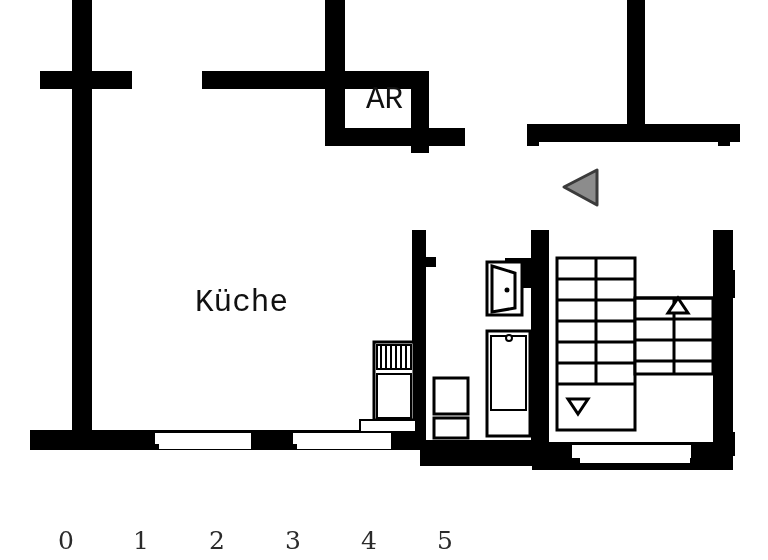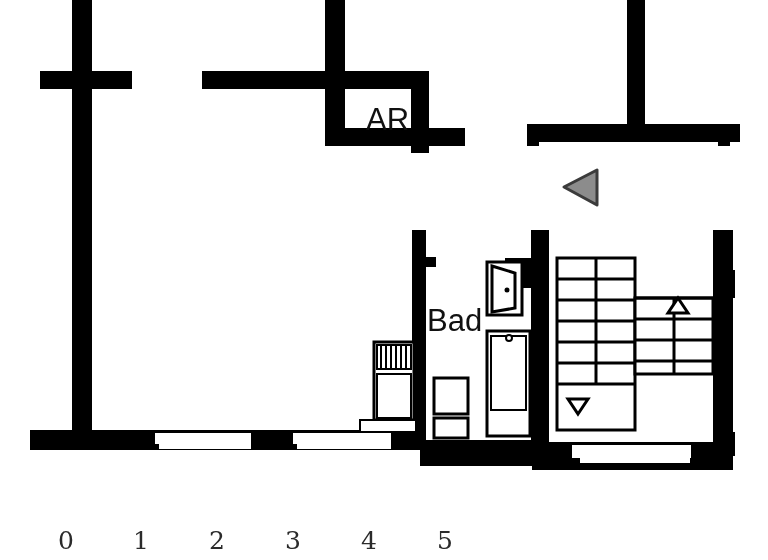--- a/index.html
+++ b/index.html
@@ -24,23 +24,22 @@
     width: 768px;
     height: 560px;
     display: block;
   }
   .room-label {
     position: absolute;
     color: #111111;
     font-size: 31px;
     line-height: 1;
     white-space: nowrap;
-    font-family: Liberation Sans, sans-serif;
+    font-family: Liberation Mono, monospace;
     font-weight: 400;
-    margin-top: 20px;
   }
   .scale-num {
     position: absolute;
     color: #2b2b2b;
     font-size: 25px;
     line-height: 1;
     font-family: "DejaVu Serif", "Liberation Serif", serif;
     white-space: nowrap;
   }
 </style>
@@ -168,22 +167,22 @@
 
       <polygon points="678,298 688,313 668,313" fill="#ffffff" stroke="#000000" stroke-width="3"></polygon>
 
       <polygon points="578,414 588,399 568,399" fill="#ffffff" stroke="#000000" stroke-width="3"></polygon>
     </g>
 
     <polygon points="564,187 597,170 597,205" fill="#8c8c8c" stroke="#3b3b3b" stroke-width="3" stroke-linejoin="round"></polygon>
 
   </svg>
 
+  <div class="room-label" style="left:195px; top:287px;">Küche</div>
 
-  <div class="room-label" style="left:427px; top:285px;">Bad</div>
 
   <div class="room-label" style="left:366px; top:84px;">AR</div>
 
 
   <div>
     <div class="scale-num" style="left:58px; top:528px;">0</div>
     <div class="scale-num" style="left:133px; top:528px;">1</div>
     <div class="scale-num" style="left:209px; top:528px;">2</div>
     <div class="scale-num" style="left:285px; top:528px;">3</div>
     <div class="scale-num" style="left:361px; top:528px;">4</div>

